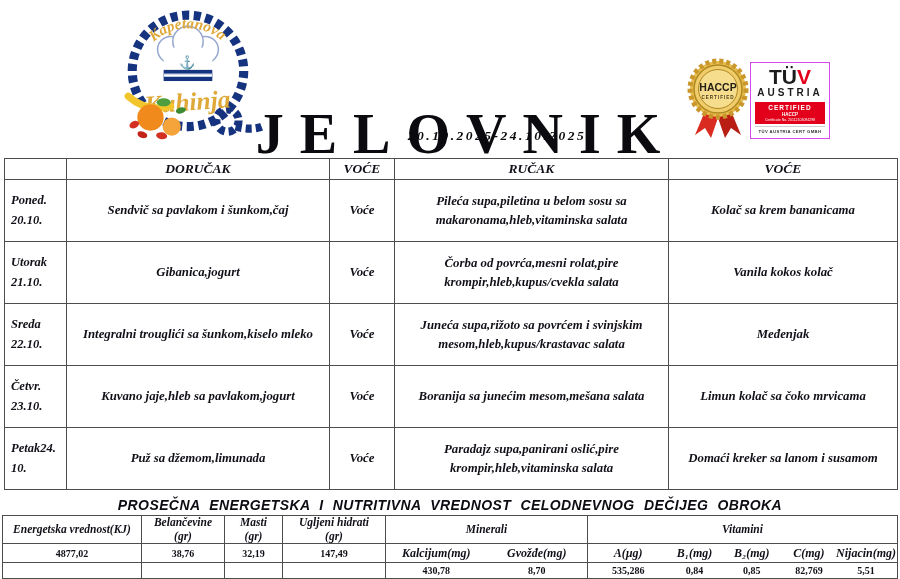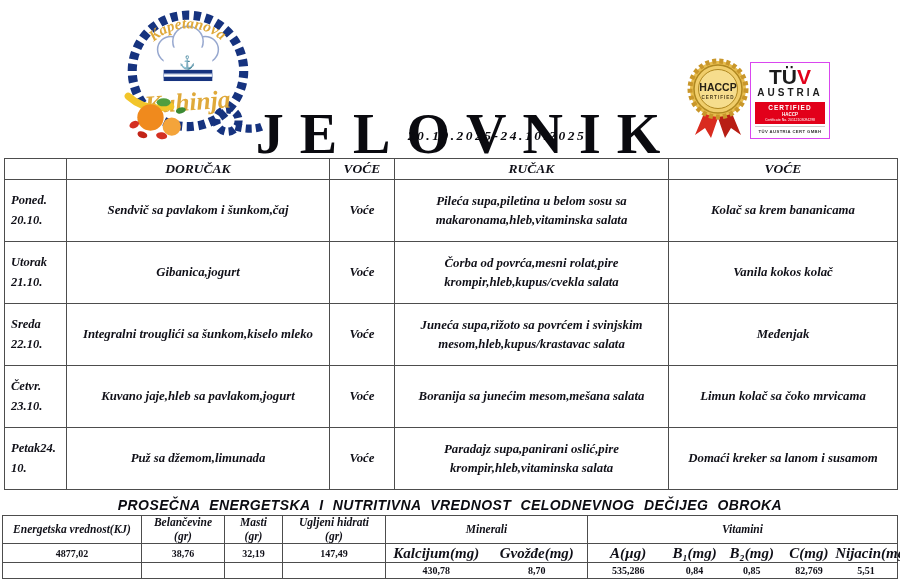--- a/index.html
+++ b/index.html
@@ -53,21 +53,21 @@
   .nutri-table tr.r2{height:19px;}
   .nutri-table tr.r3{height:16px;}
   .sub-row{display:flex;width:100%;}
   .sub-row span{display:block;}
   .min-row span{width:50%;}
   .vit-row span:nth-child(1){width:26%;}
   .vit-row span:nth-child(2){width:17%;}
   .vit-row span:nth-child(3){width:20%;}
   .vit-row span:nth-child(4){width:17%;}
   .vit-row span:nth-child(5){width:20%;}
-  .min-label,.vit-label{font-weight:700;font-style:italic;font-size:15px;}
+  .min-label,.vit-label{font-weight:700;font-style:italic;font-size:12px;}
   .unit-line{display:block;}
 </style>
 </head>
 <body>
 
 <div class="page">
 
   <div class="logo">
     <svg viewBox="0 0 150 150" width="152" height="154">
       <defs>

